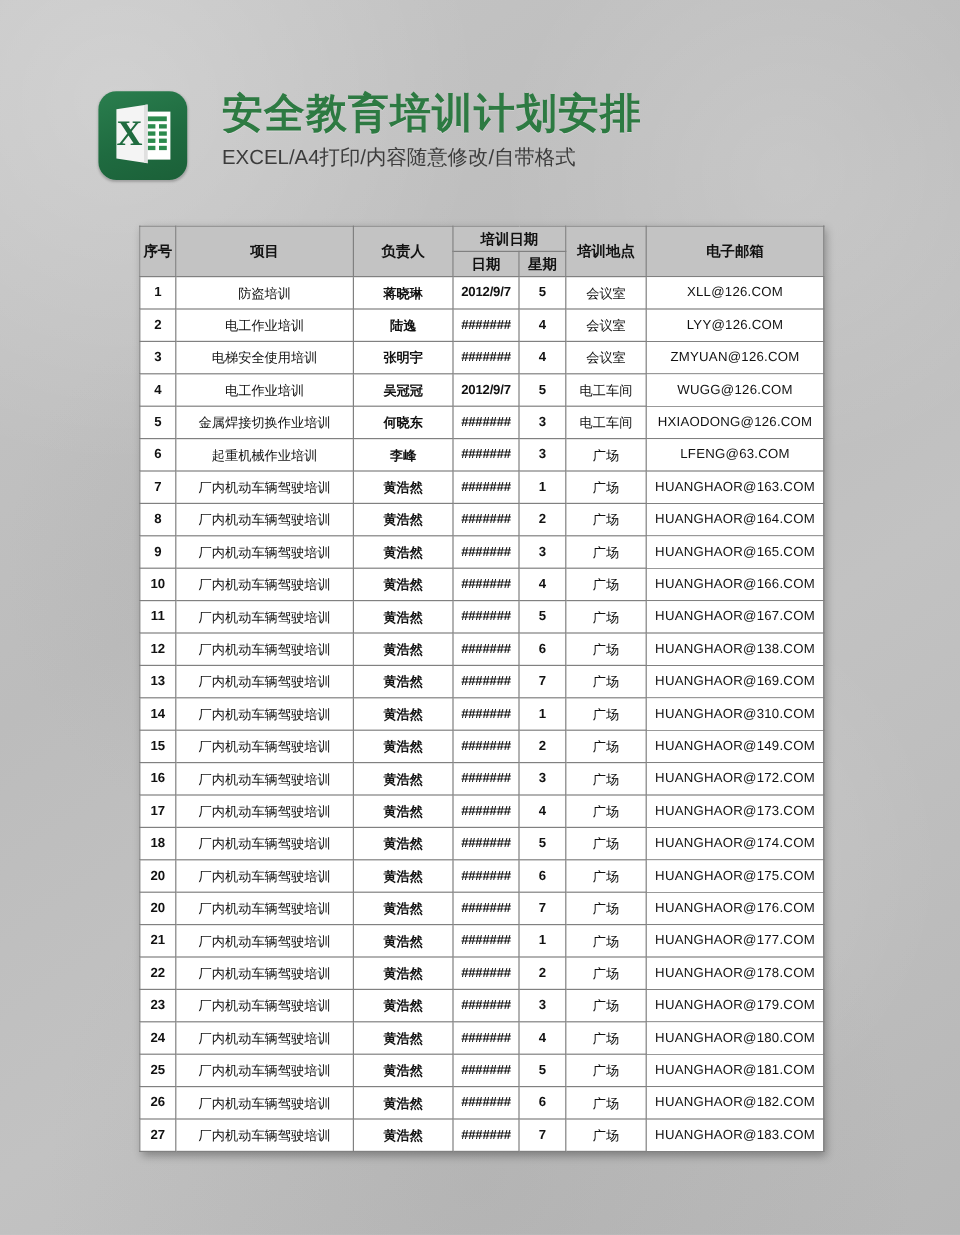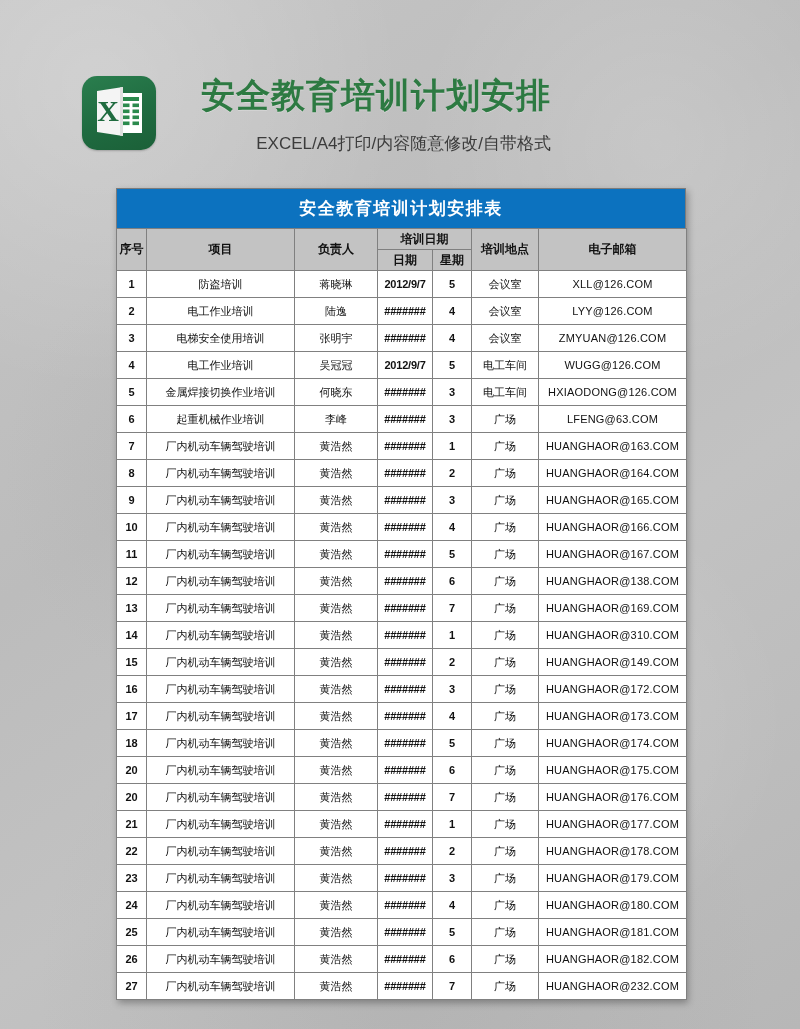--- a/index.html
+++ b/index.html
@@ -54,29 +54,27 @@
     top: 0;
   }
   #doc-title {
     font-size: 34px;
     font-weight: bold;
     color: #2d7a42;
     letter-spacing: 1px;
     line-height: 42px;
     white-space: nowrap;
     text-shadow: 0 1px 0 rgba(255,255,255,.25);
-    margin-left: 16px;
   }
   #doc-subtitle {
     font-size: 17px;
     color: #3c3c3c;
     line-height: 24px;
-    margin-top: 16px;
+    margin-top: 4px;
     white-space: nowrap;
-    text-align: right;
   }
 
   
   #sheet {
     position: absolute;
     left: 116px;
     top: 188px;
     width: 570px;
     z-index: 2;
     box-shadow: 2px 3px 7px rgba(0,0,0,.30);
@@ -114,21 +112,21 @@
   table.grid th {
     background: #c3c3c3;
     font-weight: bold;
     font-size: 12px;
     height: 20px;
   }
   th.hdr-tall { height: 40px; }
   td.r { height: 26px; }
   td.c-no    { font-size: 12px; font-weight: bold; }
   td.c-proj  { font-size: 12px; }
-  td.c-own   { font-size: 12px; font-weight: normal; }
+  td.c-own   { font-size: 12px; font-weight: bold; }
   td.c-date  { font-size: 12px; font-weight: bold; letter-spacing: -.2px; }
   td.c-week  { font-size: 12px; font-weight: bold; }
   td.c-place { font-size: 12px; }
   td.c-mail  { font-size: 10px; letter-spacing: .2px; position: relative; }
   td.c-mail .mailtxt {
     position: absolute;
     left: 50%;
     top: 50%;
     transform: translate(-50%, -50%);
     white-space: nowrap;
@@ -173,21 +171,20 @@
   </div>
 
   <div id="title-block">
     <div id="doc-title">安全教育培训计划安排</div>
     <div id="doc-subtitle">EXCEL/A4打印/内容随意修改/自带格式</div>
   </div>
 </div>
 
 <div id="sheet">
 
-  <div id="banner">安全教育培训计划安排表</div>
 
   <table class="grid">
     <colgroup>
       <col class="w-no">
         <col class="w-proj">
         <col class="w-own">
       <col class="w-date">
         <col class="w-week">
         <col class="w-place">
         <col class="w-mail">
@@ -494,18 +491,18 @@
           </td>
         </tr>
         <tr>
           <td class="r c-no">27</td>
           <td class="r c-proj">厂内机动车辆驾驶培训</td>
           <td class="r c-own">黄浩然</td>
           <td class="r c-date">#######</td>
           <td class="r c-week">7</td>
           <td class="r c-place">广场</td>
           <td class="r c-mail">
-            <span class="mailtxt">HUANGHAOR@232.COM</span>
+            <span class="mailtxt">HUANGHAOR@183.COM</span>
           </td>
         </tr>
       </tbody>
   </table>
 </div>
 
 </body></html>

